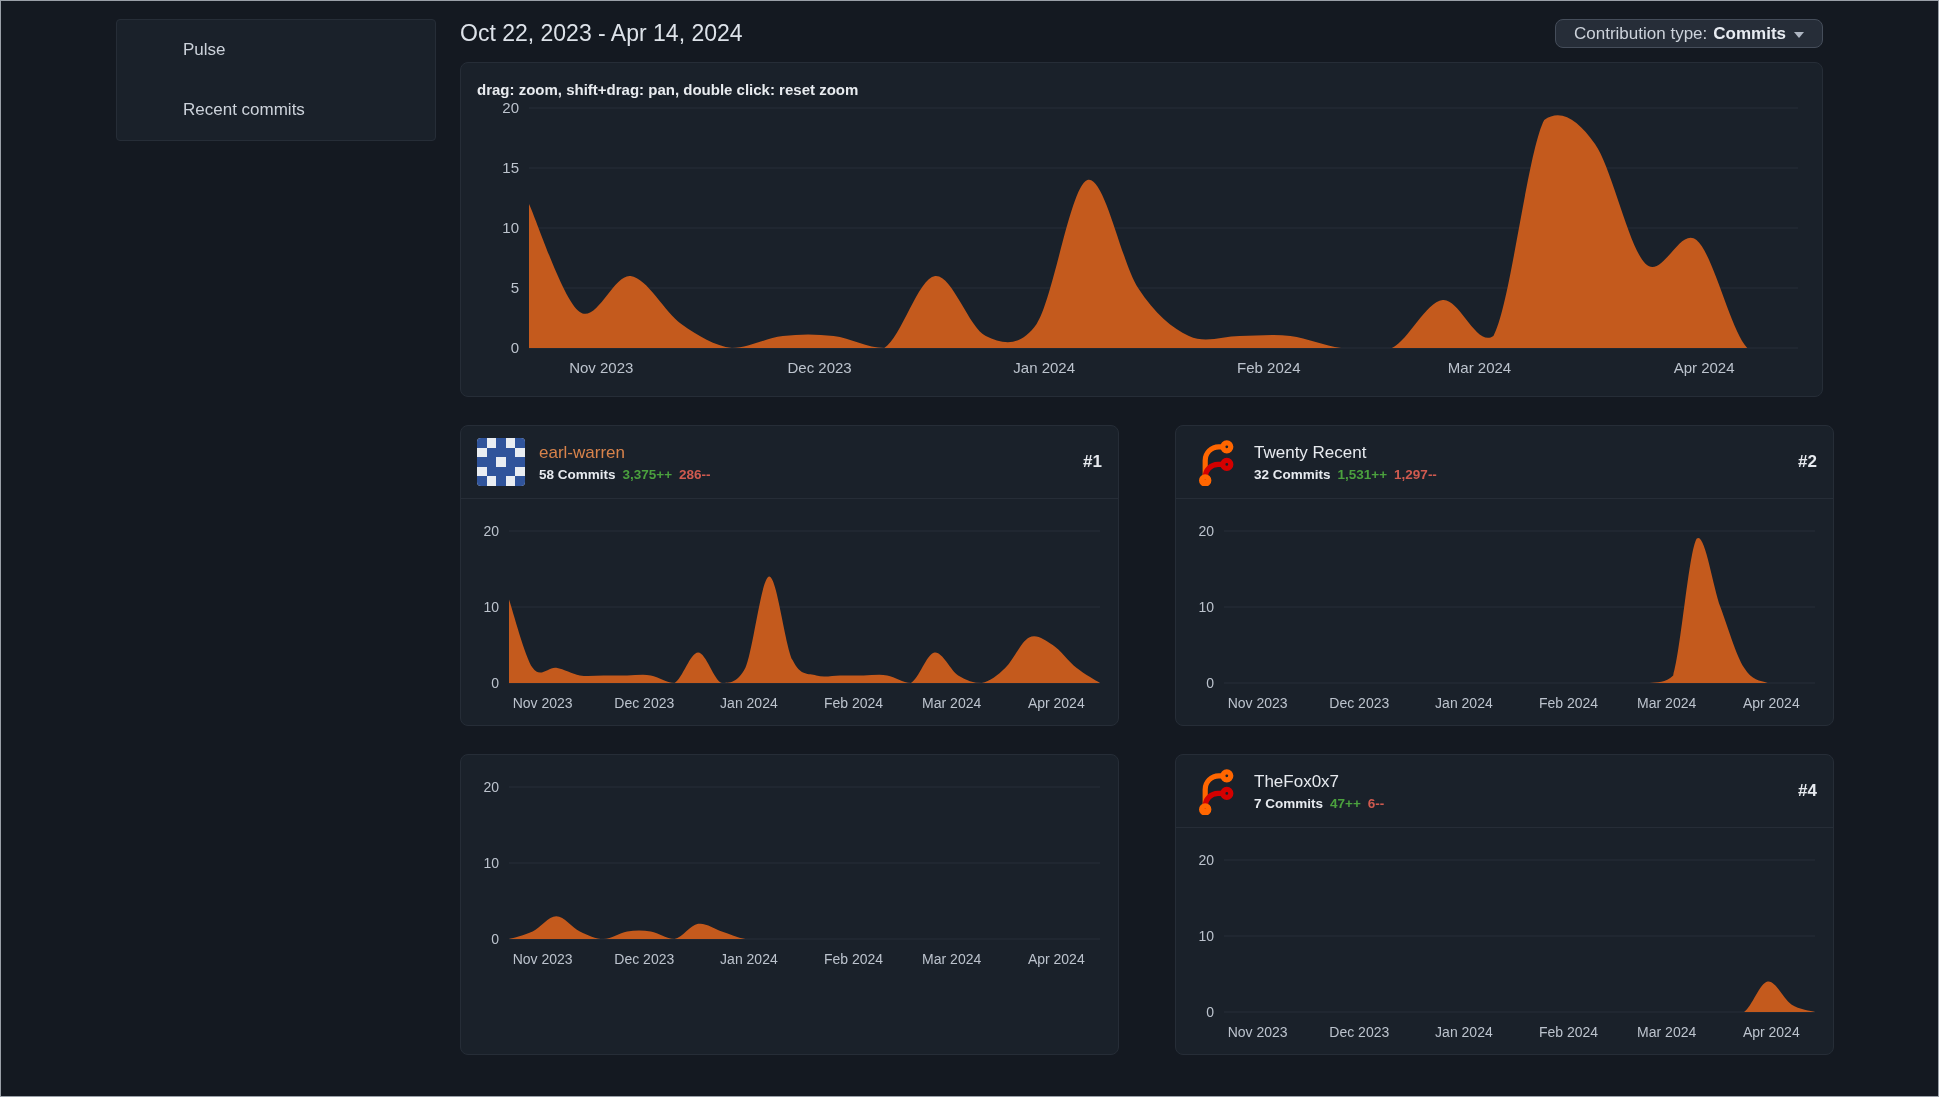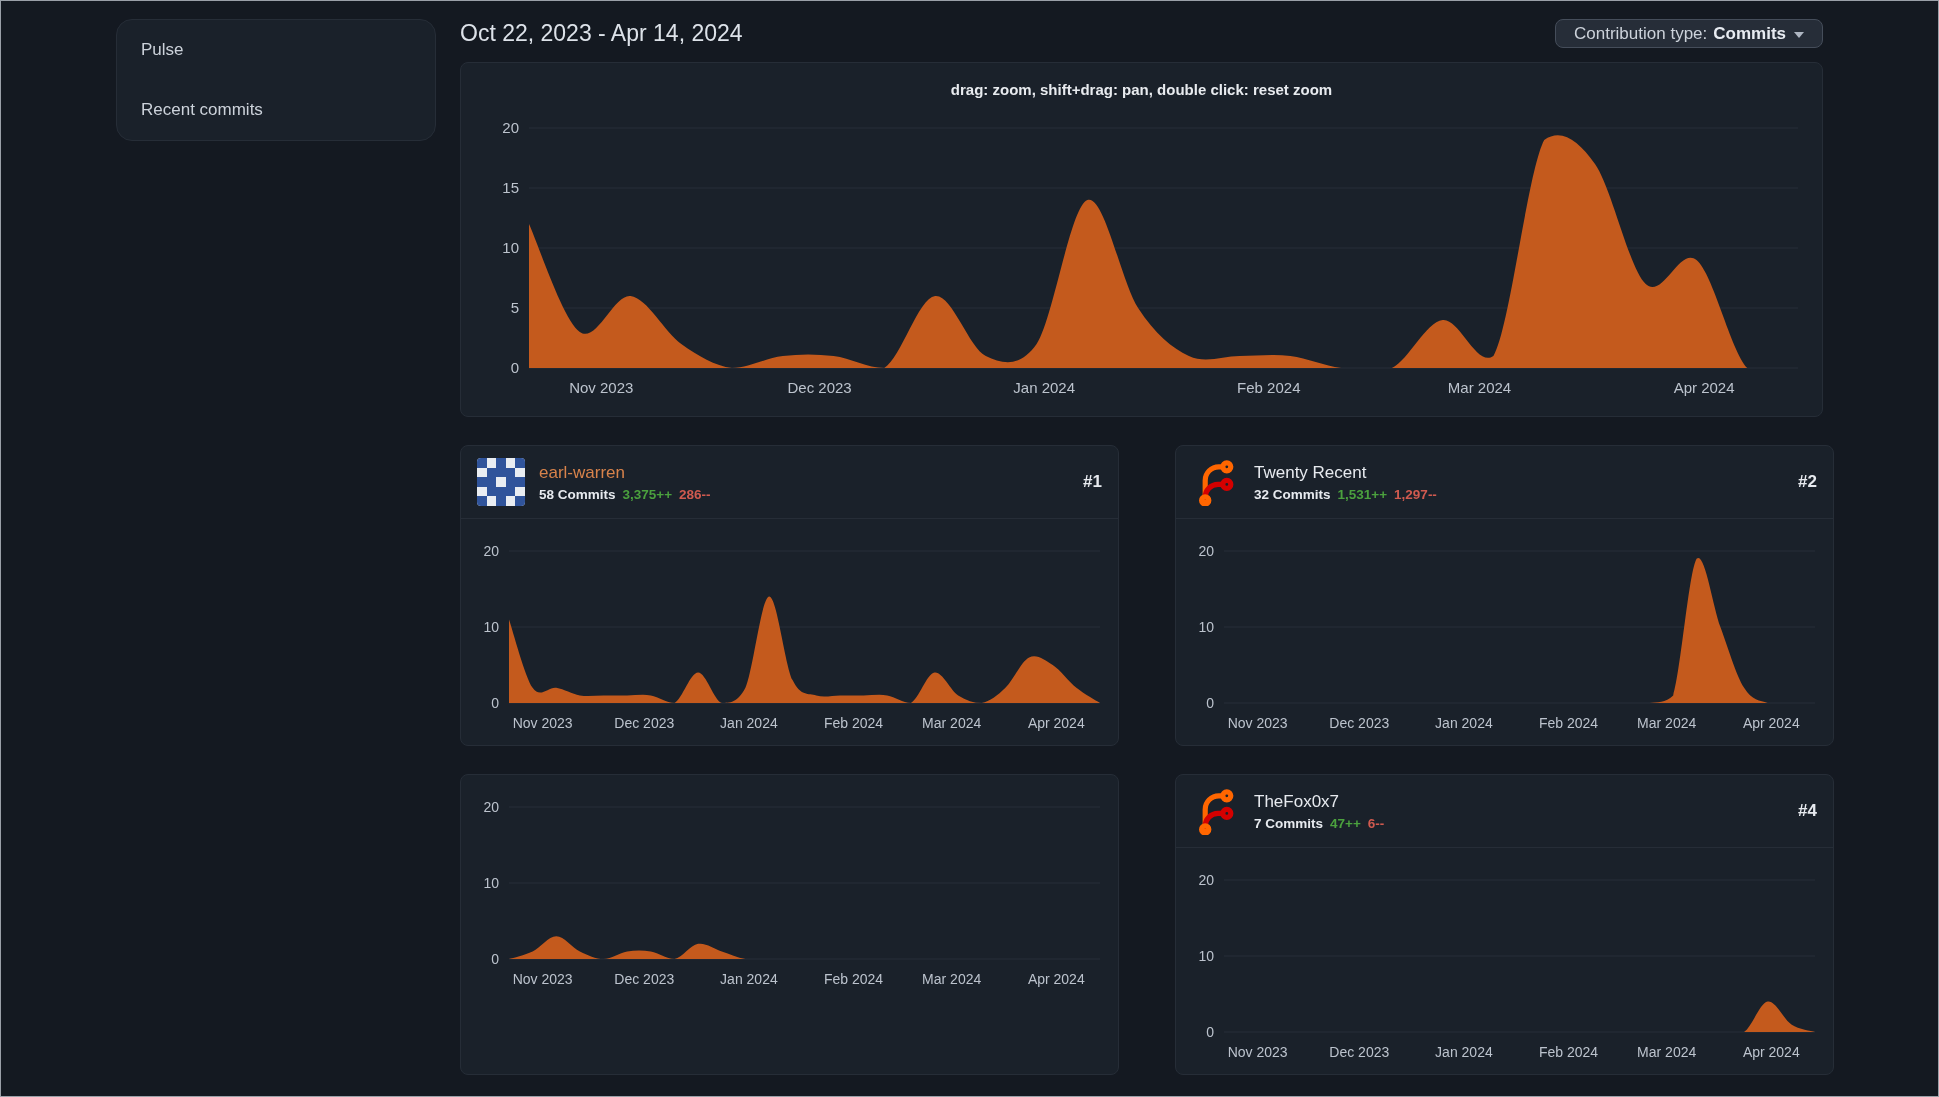--- a/index.html
+++ b/index.html
@@ -10,34 +10,34 @@
   *{box-sizing:border-box;}
   html,body{margin:0;padding:0;}
   body{
     width:1939px;height:1097px;overflow:hidden;
     background:var(--page-bg);color:var(--text);
     font-family:"Liberation Sans",sans-serif;
     border:1px solid #9aa0a8;
   }
   .layout{display:flex;padding:18px 115px 0;gap:24px;}
   .sidebar{width:320px;flex:none;}
-  .menu{background:var(--panel);border:1px solid var(--border);border-radius:16px;overflow:hidden;}
+  .menu{background:var(--panel);border:1px solid var(--border);border-radius:4px;overflow:hidden;padding-left:42px;}
   .menu-item{height:60px;display:flex;align-items:center;padding:0 24px;font-size:17px;color:#ccd2da;cursor:pointer;}
   .menu-item.active{background:var(--panel-active);color:#e8ecf1;}
   .main{flex:1;min-width:0;}
   .main-header{display:flex;justify-content:space-between;align-items:center;margin-bottom:14px;}
   .page-title{font-size:23px;color:#dde2e9;}
   .filter-btn{background:#262d38;border:1px solid #454d5a;border-radius:8px;height:29px;
     padding:0 18px;display:flex;align-items:center;font-size:17px;color:#ccd2da;cursor:pointer;}
   .filter-btn .filter-value{font-weight:bold;color:#e8ecf2;margin-left:6px;}
   .caret{width:0;height:0;border-left:5px solid transparent;border-right:5px solid transparent;
     border-top:6px solid #aeb6c2;margin-left:8px;margin-top:2px;}
   .card{background:var(--panel);border:1px solid var(--border);border-radius:8px;}
   .main-chart-card{padding:14px 16px 6px;margin-bottom:28px;}
-  .chart-note{text-align:center;font-size:15px;font-weight:bold;color:#e8ebef;margin:4px 0 20px;}
+  .chart-note{font-size:15px;font-weight:bold;color:#e8ebef;margin:4px 0 0;}
   .chart{width:100%;}
   .chart-main{height:292px;}
   .chart-mini{height:212px;margin:6px 8px 8px 2px;width:auto;}
   .grid{display:grid;grid-template-columns:1fr 1fr;gap:28px 56px;}
   .contrib-header{display:flex;align-items:center;gap:14px;padding:12px 16px;border-bottom:1px solid var(--border);}
   .avatar{width:48px;height:48px;flex:none;border-radius:4px;overflow:hidden;cursor:pointer;}
   .avatar svg{display:block;}
   .c-info{display:flex;flex-direction:column;}
   .c-name{font-size:17px;color:#e7eaef;cursor:pointer;text-decoration:none;}
   .c-name.name-orange{color:var(--link);}

